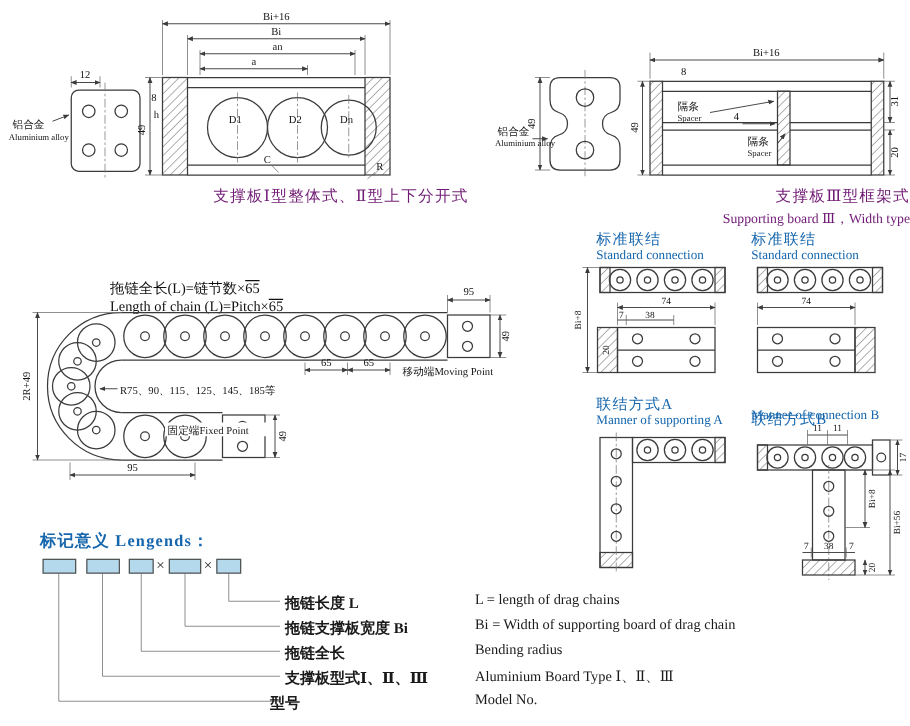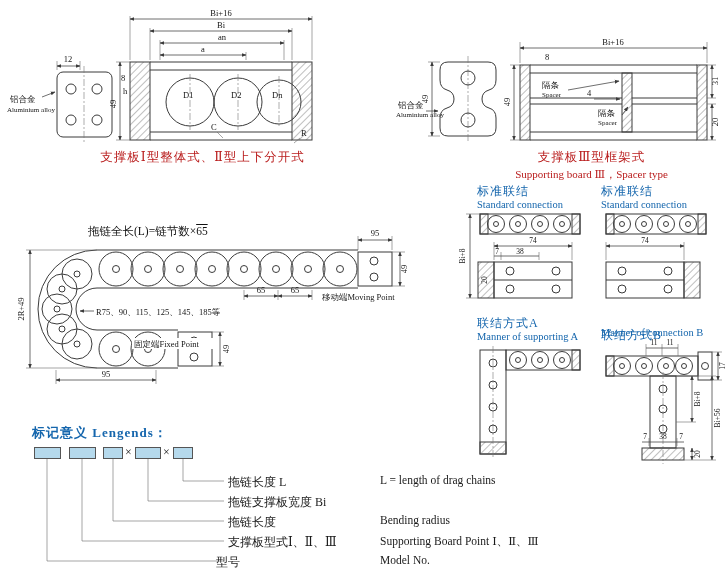--- a/index.html
+++ b/index.html
@@ -8,31 +8,31 @@
   svg.draw { position:absolute; overflow:visible; }
   .ln  { fill:none; stroke:#3b3b3b; stroke-width:1; }
   .lnh { stroke:#3b3b3b; stroke-width:1; }
   .dim { stroke:#4a4a4a; stroke-width:0.8; fill:none; }
   .ext { stroke:#6a6a6a; stroke-width:0.6; fill:none; }
   .cl  { stroke:#777; stroke-width:0.6; stroke-dasharray:7 2 2 2; fill:none; }
   .wbg { fill:#ffffff; stroke:none; }
   text { font-family:"Liberation Serif","DejaVu Serif",serif; fill:#151515; }
   .tt { font-size:8.5px; } .ts { font-size:7px; } .t7 { font-size:7.5px; }
   .tm { text-anchor:middle; }
-  .cap { position:absolute; text-align:center; color:#b91c1c; }
+  .cap { position:absolute; text-align:right; color:#701a75; }
   .cap .cn { font-size:12.5px; letter-spacing:1px; }
   .cap .en { font-size:11px; margin-top:1px; }
   .hd-cn { position:absolute; font-size:12px; color:#1566ad; letter-spacing:1px; }
   .hd-en { position:absolute; font-size:10.5px; color:#1566ad; }
   .chain-title { position:absolute; font-size:11.5px; color:#111; line-height:15px; }
   .ovl { text-decoration:overline; }
   .leg-head { position:absolute; font-size:13px; color:#1566ad; font-weight:bold; letter-spacing:1px; }
   .lbox { position:absolute; height:12px; background:#b5d9ec; border:1px solid #555; box-sizing:border-box; }
   .times { position:absolute; font-size:12px; color:#222; }
-  .leg-cn { position:absolute; font-size:12px; color:#1a1a1a; }
+  .leg-cn { position:absolute; font-size:12px; color:#1a1a1a;font-weight:bold; }
   .leg-en { position:absolute; font-size:11.5px; color:#1a1a1a; }
 </style>
 </head>
 <body>
 
 <div id="canvas">
 
   <svg width="0" height="0" style="position:absolute">
     <defs>
       <marker id="arw" viewBox="0 0 10 10" refX="9" refY="5" markerWidth="6" markerHeight="6" orient="auto-start-reverse">
@@ -169,25 +169,26 @@
     <line class="ext" x1="311" y1="68" x2="320" y2="68"></line>
     <line class="ext" x1="311" y1="104" x2="320" y2="104"></line>
     <line class="dim" x1="316" y1="29" x2="316" y2="62" marker-start="url(#arw)" marker-end="url(#arw)"></line>
     <text class="tt tm" x="322" y="45" transform="rotate(-90 322 45)">31</text>
     <line class="dim" x1="316" y1="68" x2="316" y2="104" marker-start="url(#arw)" marker-end="url(#arw)"></line>
     <text class="tt tm" x="322" y="86" transform="rotate(-90 322 86)">20</text>
   </svg>
 
   <div class="cap" style="left:455px;top:149px;width:273px">
     <div class="cn">支撑板Ⅲ型框架式</div>
-    <div class="en">Supporting board Ⅲ，Spacer type</div>
+    <div class="en">Supporting board Ⅲ，Width type</div>
   </div>
 
   <div class="chain-title" style="left:88px;top:224px">
     <div><span>拖链全长(L)=链节数×</span><span class="ovl">65</span></div>
+    <div><span>Length of chain (L)=Pitch×</span><span class="ovl">65</span></div>
   </div>
 
   <svg class="draw" style="left:8px;top:212px" width="420" height="180" viewBox="0 0 420 180">
 
     <g>
       <line class="ln" x1="89" y1="38" x2="350" y2="38"></line>
       <line class="ln" x1="89" y1="76" x2="350" y2="76"></line>
       <circle class="ln" cx="108" cy="57" r="17"></circle>
         <circle class="ln" cx="140" cy="57" r="17"></circle>
       <circle class="ln" cx="172" cy="57" r="17"></circle>
@@ -436,20 +437,21 @@
     <path class="ext" d="M183,0 V22 H224"></path>
     <path class="ext" d="M148,0 V42 H224"></path>
     <path class="ext" d="M113,0 V62 H224"></path>
     <path class="ext" d="M82,0  V82 H224"></path>
     <path class="ext" d="M47,0  V102 H224"></path>
   </svg>
 
   <div class="leg-cn" style="left:228px;top:474px">拖链长度 L</div>
   <div class="leg-en" style="left:380px;top:474px">L = length of drag chains</div>
   <div class="leg-cn" style="left:228px;top:494px">拖链支撑板宽度 Bi</div>
-  <div class="leg-cn" style="left:228px;top:514px">拖链长度</div>
+  <div class="leg-en" style="left:380px;top:494px">Bi = Width of supporting board of drag chain</div>
+  <div class="leg-cn" style="left:228px;top:514px">拖链全长</div>
   <div class="leg-en" style="left:380px;top:514px">Bending radius</div>
   <div class="leg-cn" style="left:228px;top:534px">支撑板型式Ⅰ、Ⅱ、Ⅲ</div>
-  <div class="leg-en" style="left:380px;top:534px">Supporting Board Point Ⅰ、Ⅱ、Ⅲ</div>
+  <div class="leg-en" style="left:380px;top:534px">Aluminium Board Type Ⅰ、Ⅱ、Ⅲ</div>
   <div class="leg-cn" style="left:216px;top:554px">型号</div>
   <div class="leg-en" style="left:380px;top:554px">Model No.</div>
 
 </div>
 
 </body></html>

